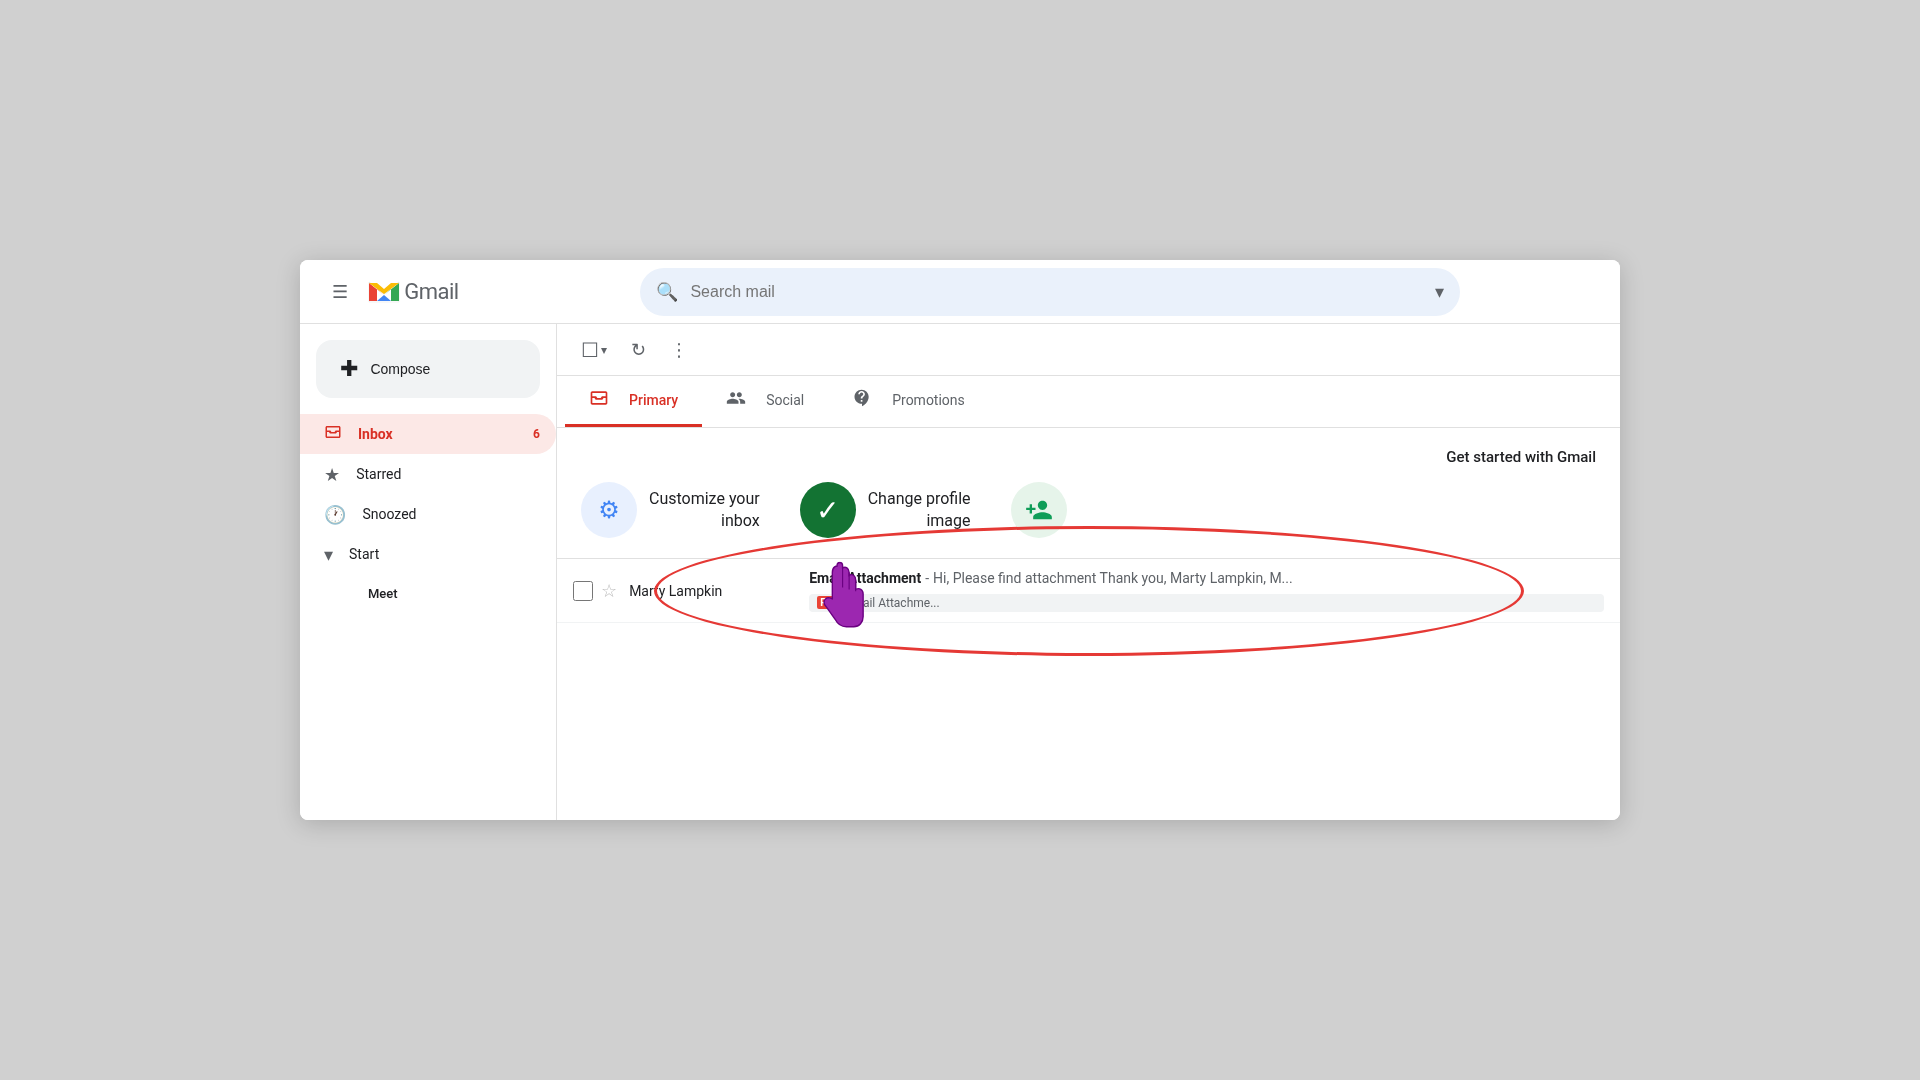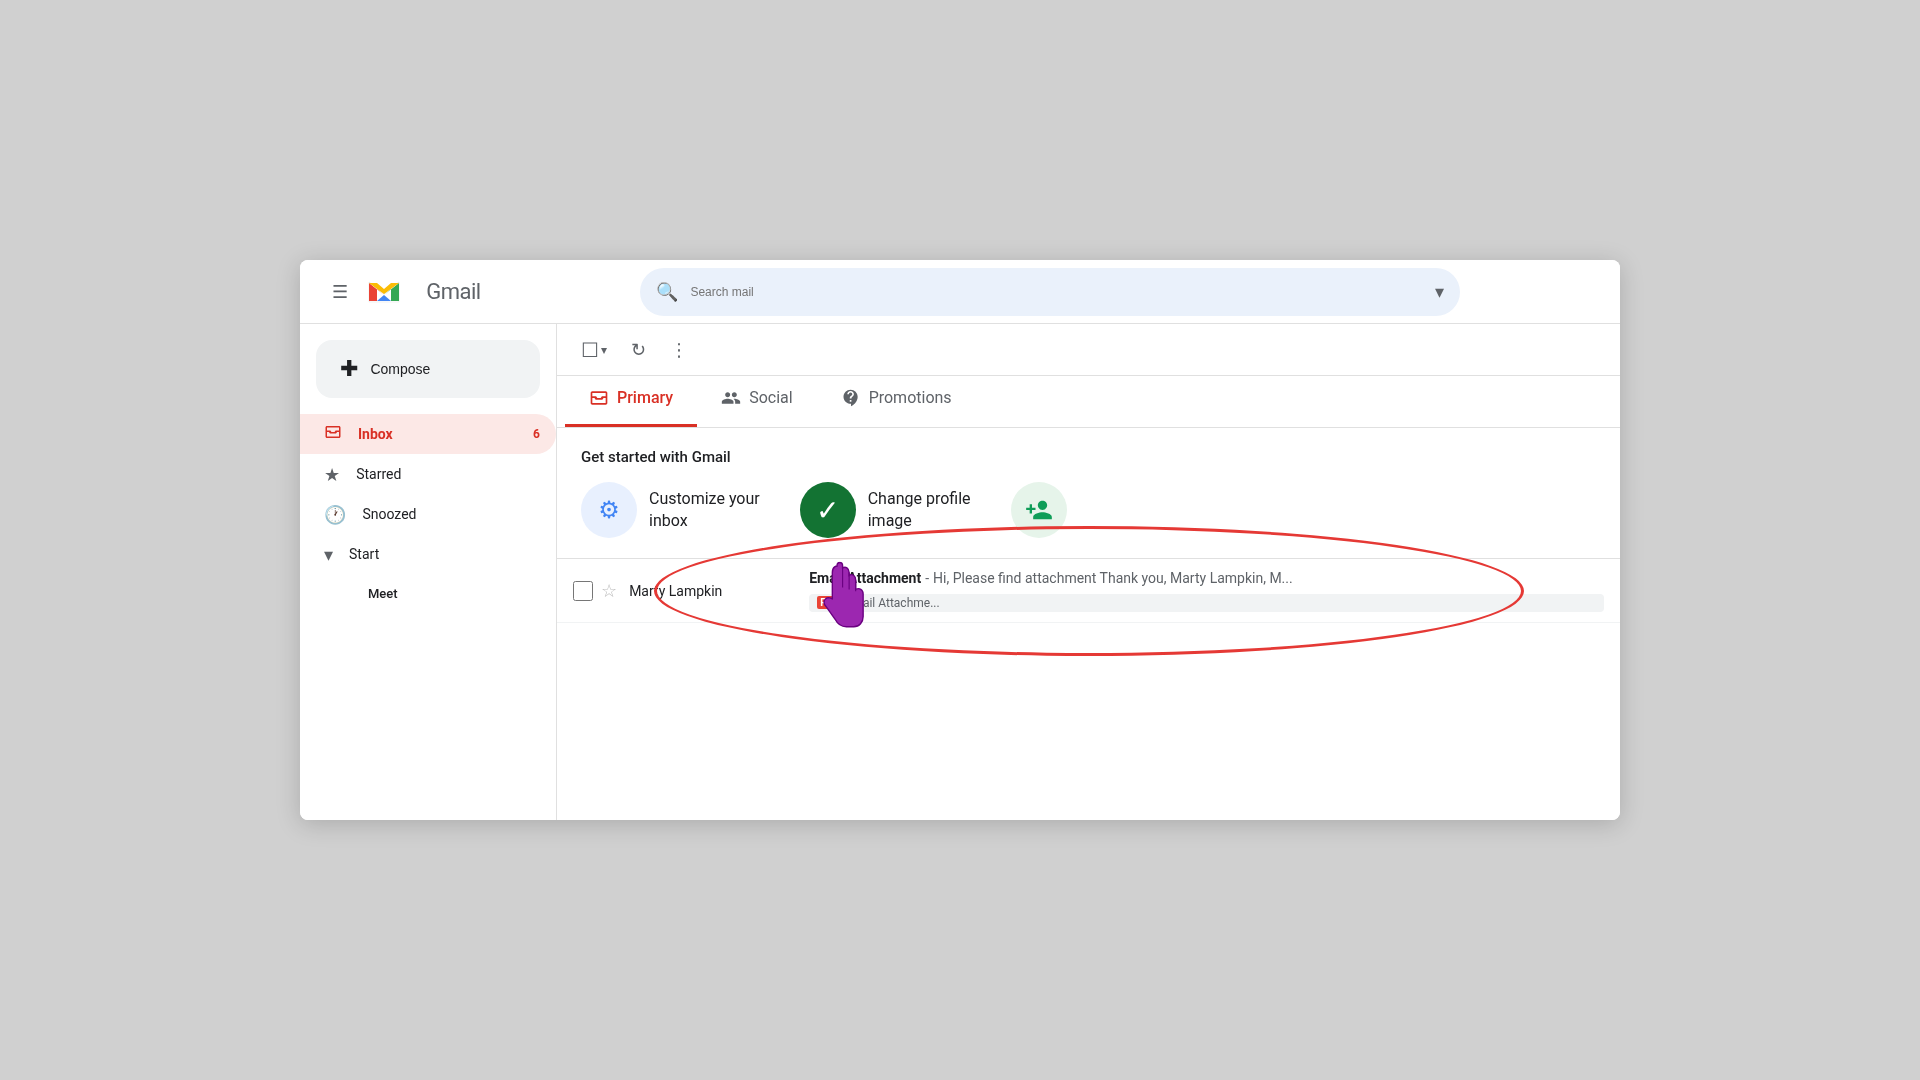--- a/index.html
+++ b/index.html
@@ -40,21 +40,21 @@
     .menu-icon {
       font-size: 20px;
       color: #5f6368;
       cursor: pointer;
       padding: 8px;
       border-radius: 50%;
     }
     .gmail-logo {
       display: flex;
       align-items: center;
-      gap: 22px;
+      gap: 0;
     }
     .gmail-m {
       width: 40px;
       height: 40px;
     }
     .gmail-text {
       font-size: 22px;
       color: #5f6368;
       font-weight: 400;
       letter-spacing: -0.5px;
@@ -68,21 +68,21 @@
       padding: 0 16px;
       height: 48px;
       gap: 12px;
       max-width: 820px;
     }
     .search-icon { color: #5f6368; font-size: 18px; }
     .search-input {
       border: none;
       background: transparent;
       outline: none;
-      font-size: 12px;
+      font-size: 16px;
       color: #202124;
       flex: 1;
     }
     .search-dropdown { color: #5f6368; font-size: 18px; cursor: pointer; }
     
     .main {
       display: flex;
       flex: 1;
     }
     
@@ -174,39 +174,40 @@
       align-items: center;
     }
     
     .tabs {
       display: flex;
       border-bottom: 1px solid #e0e0e0;
       padding: 0 8px;
     }
     .tab {
       display: flex;
-      align-items: flex-start;
-      gap: 8px;
+      align-items: center;
+      gap: 20px;
       padding: 12px 24px;
-      font-size: 16px;
+      font-size: 14px;
       color: #5f6368;
       cursor: pointer;
       position: relative;
       border-bottom: 3px solid transparent;
     }
     .tab.active {
       color: #d93025;
       border-bottom: 3px solid #d93025;
       font-weight: 500;
     }
     .tab-icon { font-size: 18px; }
     
     .get-started {
       padding: 20px 24px;
       border-bottom: 1px solid #e0e0e0;
+      text-align: right;
     }
     .get-started-title {
       font-size: 15px;
       font-weight: 500;
       color: #202124;
       margin-bottom: 16px;
     }
     .get-started-items {
       display: flex;
       gap: 40px;

